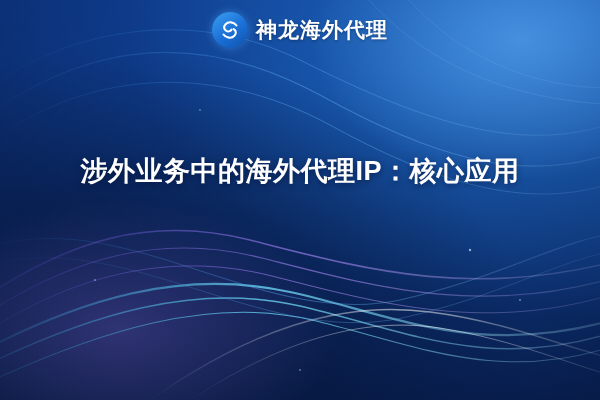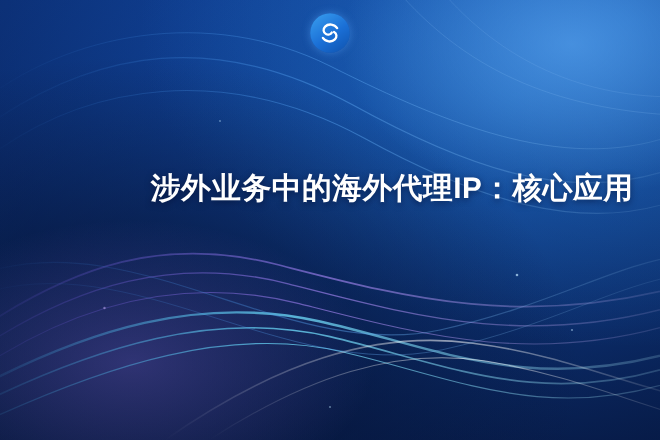--- a/index.html
+++ b/index.html
@@ -66,21 +66,20 @@
     color: #ffffff;
     font-size: 27px;
     font-weight: bold;
     line-height: 1.48;
     letter-spacing: 0.5px;
     text-shadow: 0 2px 6px rgba(0,10,40,0.55);
   }
   .headline .line {
     display: block;
     white-space: nowrap;
-    text-align: right;
   }
   .glow-dots {
     position: absolute;
     inset: 0;
     pointer-events: none;
   }
 </style>
 </head>
 <body>
 
@@ -155,19 +154,20 @@
     </svg>
   </div>
 
   <div class="logo-wrap">
     <span class="logo-mark">
       <svg width="26" height="26" viewBox="0 0 26 26" aria-hidden="true">
         <path d="M19.5 8.5 C17 4.8 11.5 4.2 8.6 7.2 C6.4 9.4 6.8 12.6 9.3 13.9 C11.2 14.9 13.6 14.3 14.6 12.6" fill="none" stroke="#ffffff" stroke-width="2.1" stroke-linecap="round"></path>
         <path d="M6.5 17.5 C9 21.2 14.5 21.8 17.4 18.8 C19.6 16.6 19.2 13.4 16.7 12.1" fill="none" stroke="#ffffff" stroke-width="2.1" stroke-linecap="round"></path>
       </svg>
     </span>
+    <span class="logo-text">神龙海外代理</span>
   </div>
 
   <div class="headline">
     <span class="line">涉外业务中的海外代理IP：核心应用</span>
   </div>
 
 </div>
 
 </body></html>

